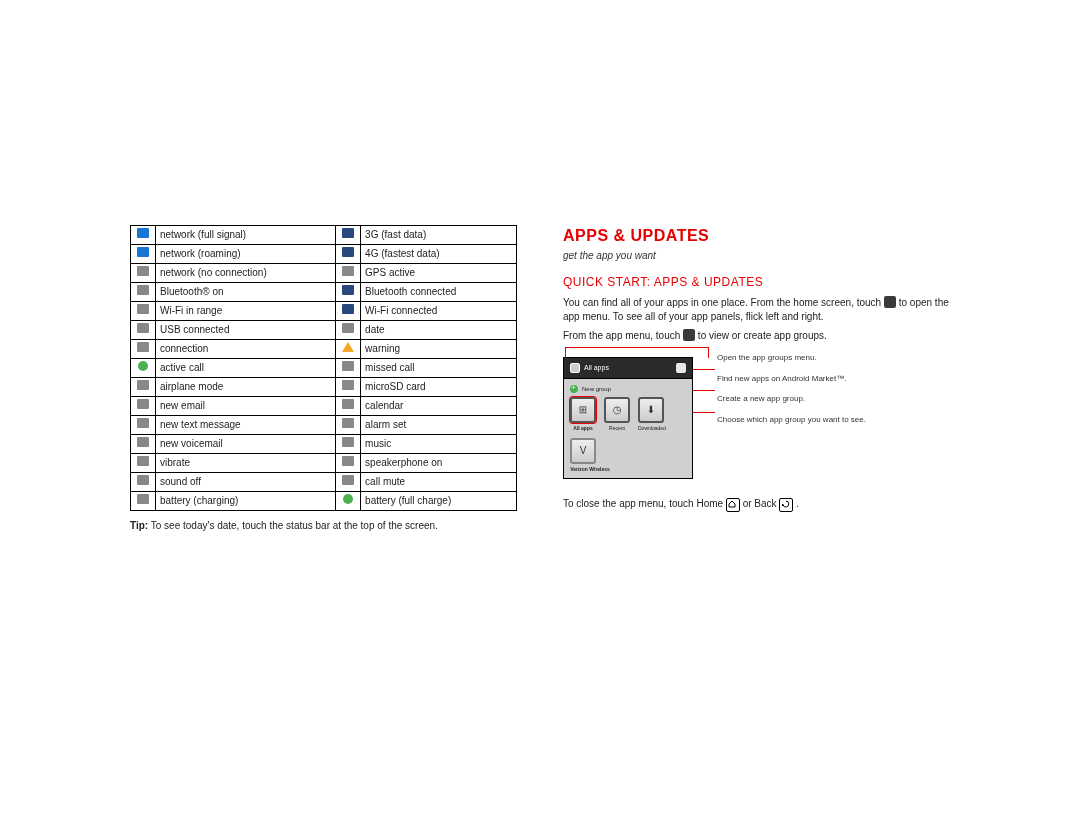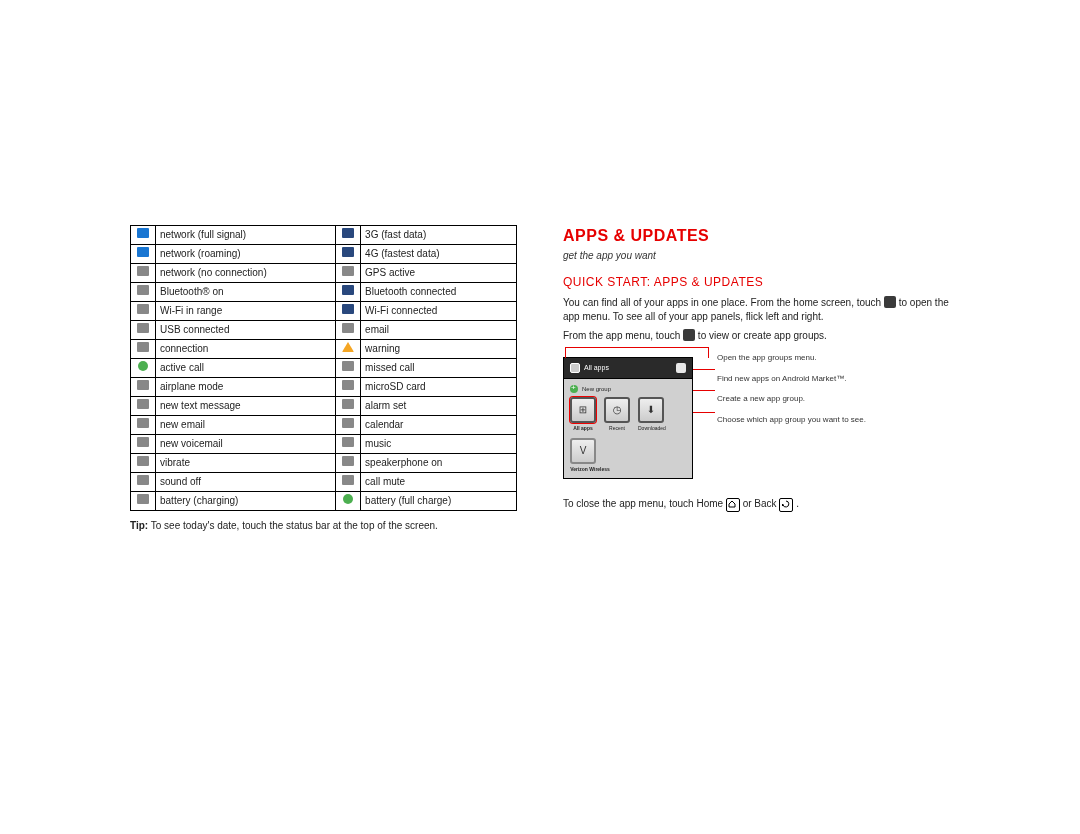--- a/index.html
+++ b/index.html
@@ -224,21 +224,21 @@
           <tr>
             <td class="icon-cell"><span class="ic gray"></span></td>
             <td>Wi-Fi in range</td>
             <td class="icon-cell"><span class="ic navy"></span></td>
             <td>Wi-Fi connected</td>
           </tr>
           <tr>
             <td class="icon-cell"><span class="ic gray"></span></td>
             <td>USB connected</td>
             <td class="icon-cell"><span class="ic gray"></span></td>
-            <td>email</td>
+            <td>date</td>
           </tr>
           <tr>
             <td class="icon-cell"><span class="ic gray"></span></td>
             <td>connection</td>
             <td class="icon-cell"><span class="ic tri"></span></td>
             <td>warning</td>
           </tr>
           <tr>
             <td class="icon-cell"><span class="ic green circle"></span></td>
             <td>active call</td>
@@ -246,29 +246,29 @@
             <td>missed call</td>
           </tr>
           <tr>
             <td class="icon-cell"><span class="ic gray"></span></td>
             <td>airplane mode</td>
             <td class="icon-cell"><span class="ic gray"></span></td>
             <td>microSD card</td>
           </tr>
           <tr>
             <td class="icon-cell"><span class="ic gray"></span></td>
+            <td>new email</td>
+            <td class="icon-cell"><span class="ic gray"></span></td>
+            <td>calendar</td>
+          </tr>
+          <tr>
+            <td class="icon-cell"><span class="ic gray"></span></td>
             <td>new text message</td>
             <td class="icon-cell"><span class="ic gray"></span></td>
             <td>alarm set</td>
-          </tr>
-          <tr>
-            <td class="icon-cell"><span class="ic gray"></span></td>
-            <td>new email</td>
-            <td class="icon-cell"><span class="ic gray"></span></td>
-            <td>calendar</td>
           </tr>
           <tr>
             <td class="icon-cell"><span class="ic gray"></span></td>
             <td>new voicemail</td>
             <td class="icon-cell"><span class="ic gray"></span></td>
             <td>music</td>
           </tr>
           <tr>
             <td class="icon-cell"><span class="ic gray"></span></td>
             <td>vibrate</td>

